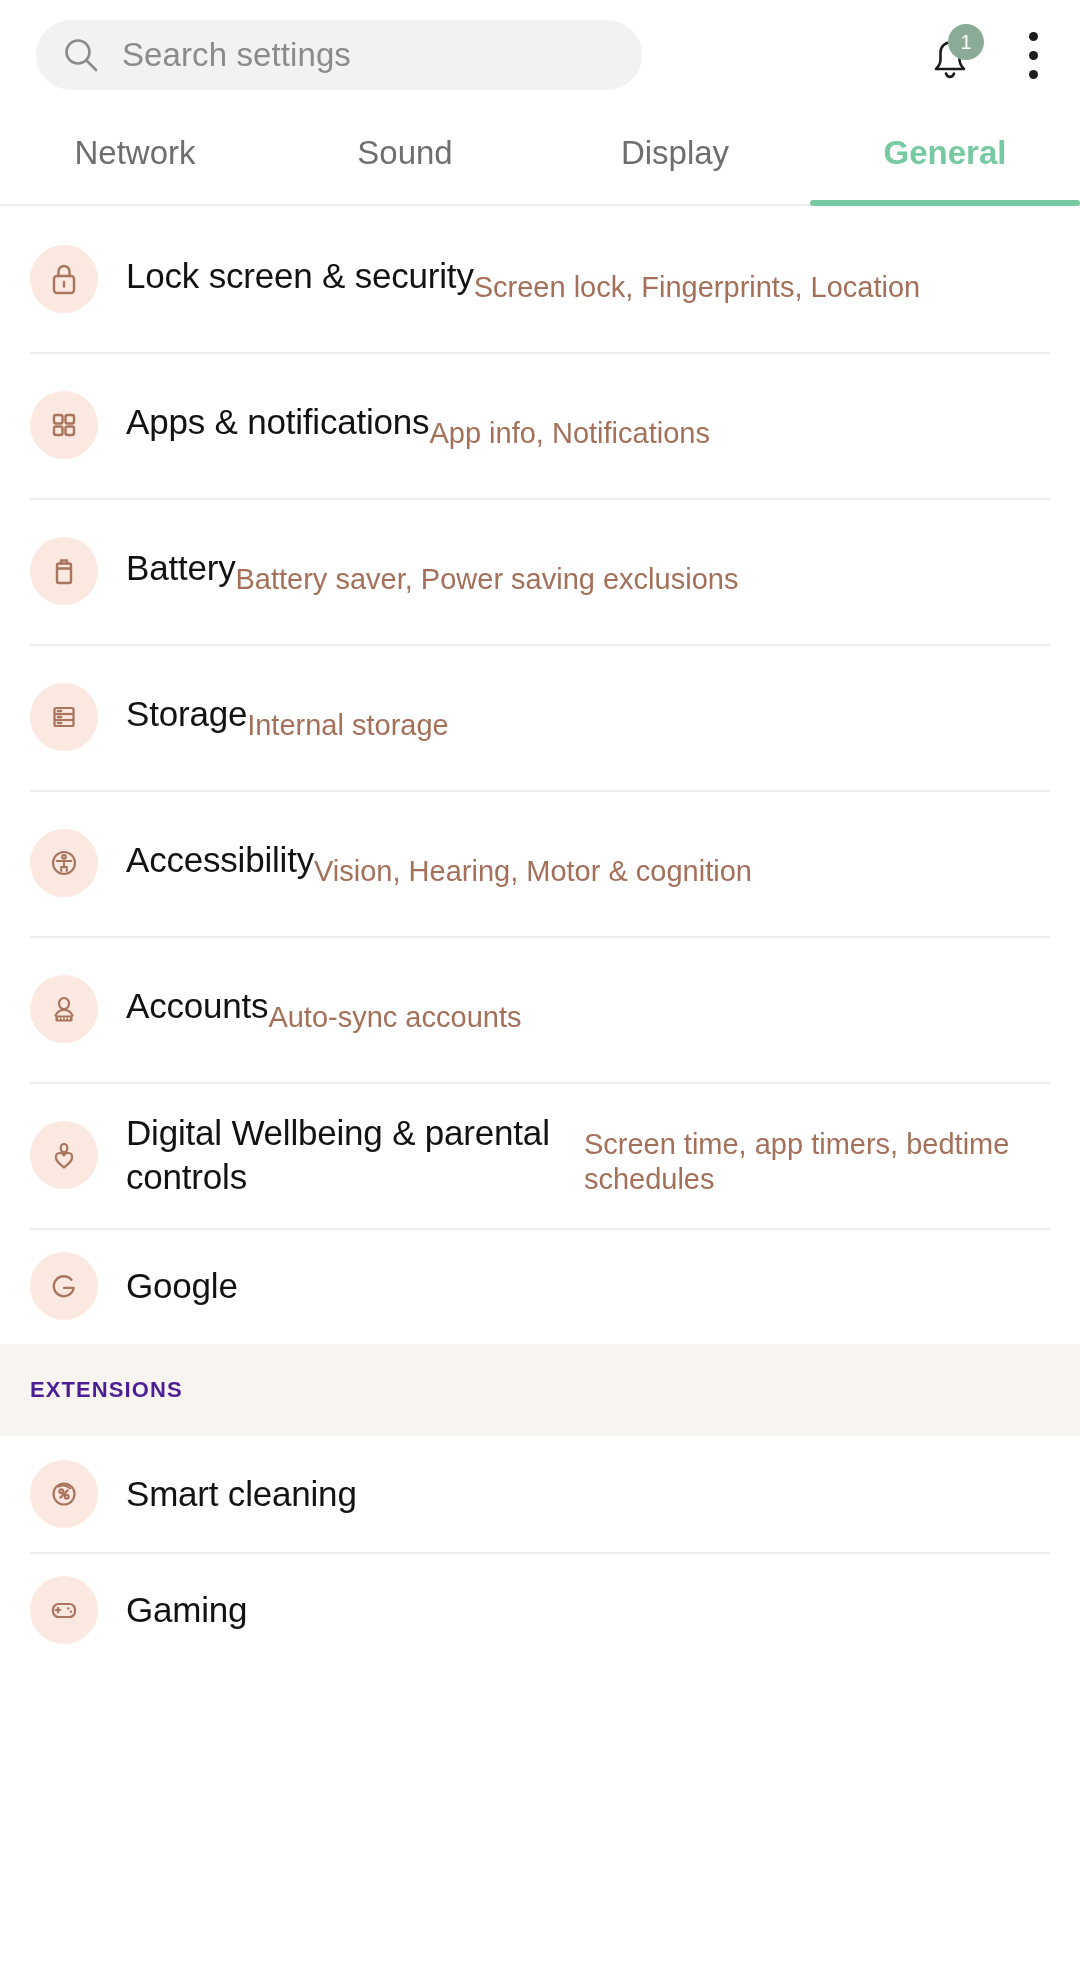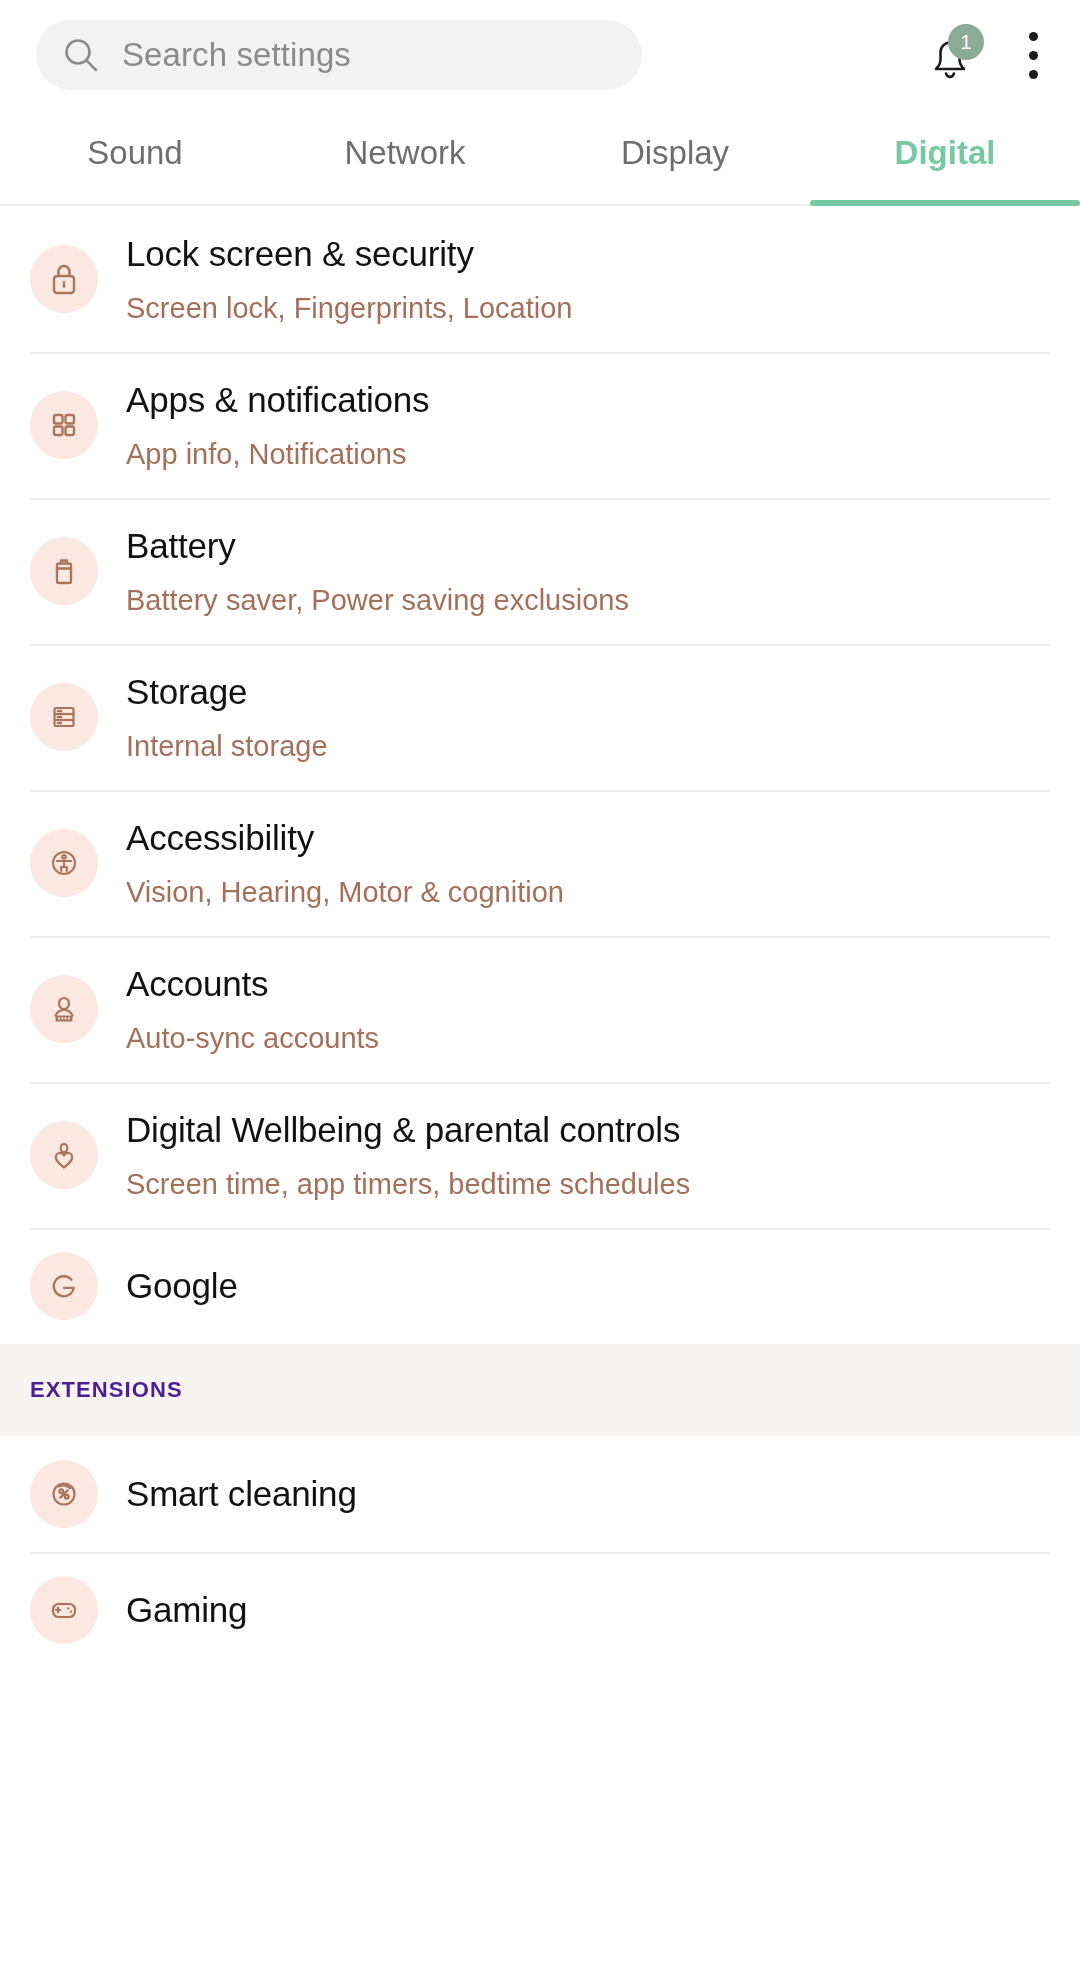--- a/index.html
+++ b/index.html
@@ -104,21 +104,21 @@
     background: #ededed;
   }
   .row .icon-circle {
     width: 68px; height: 68px;
     border-radius: 50%;
     background: #fbe8e0;
     display: flex; align-items: center; justify-content: center;
     flex: 0 0 auto;
   }
   .row .icon-circle svg { display: block; }
-  .row-text { margin-left: 28px; display: flex; flex-direction: column; justify-content: center; }
+  .row-text { margin-left: 28px; display: flex; flex-direction: row; justify-content: center; }
   .row-title {
     font-size: 35px;
     color: #121212;
     line-height: 1.25;
     letter-spacing: -0.2px;
   }
   .row-sub {
     font-size: 29px;
     color: #a4705a;
     margin-top: 16px;
@@ -171,30 +171,30 @@
     <div class="kebab">
       <span></span>
       <span></span>
       <span></span>
     </div>
   </div>
 </div>
 
 <div class="tabs">
   <div class="tab">
+    <span>Network</span>
+  </div>
+  <div class="tab">
     <span>Sound</span>
-  </div>
-  <div class="tab">
-    <span>Network</span>
   </div>
   <div class="tab">
     <span>Display</span>
   </div>
   <div class="tab active">
-    <span>Digital</span>
+    <span>General</span>
   </div>
 </div>
 
 <div class="list">
 
   <div class="row">
     <span class="icon-circle">
       <svg viewBox="0 0 40 40" width="40" height="40" fill="none" stroke="#a9755c" stroke-width="2.4" stroke-linecap="round" stroke-linejoin="round">
         <rect x="10" y="17" width="20" height="17" rx="3"></rect>
         <path d="M14.5 17 v-4.5 a5.5 5.5 0 0 1 11 0 V17"></path>

